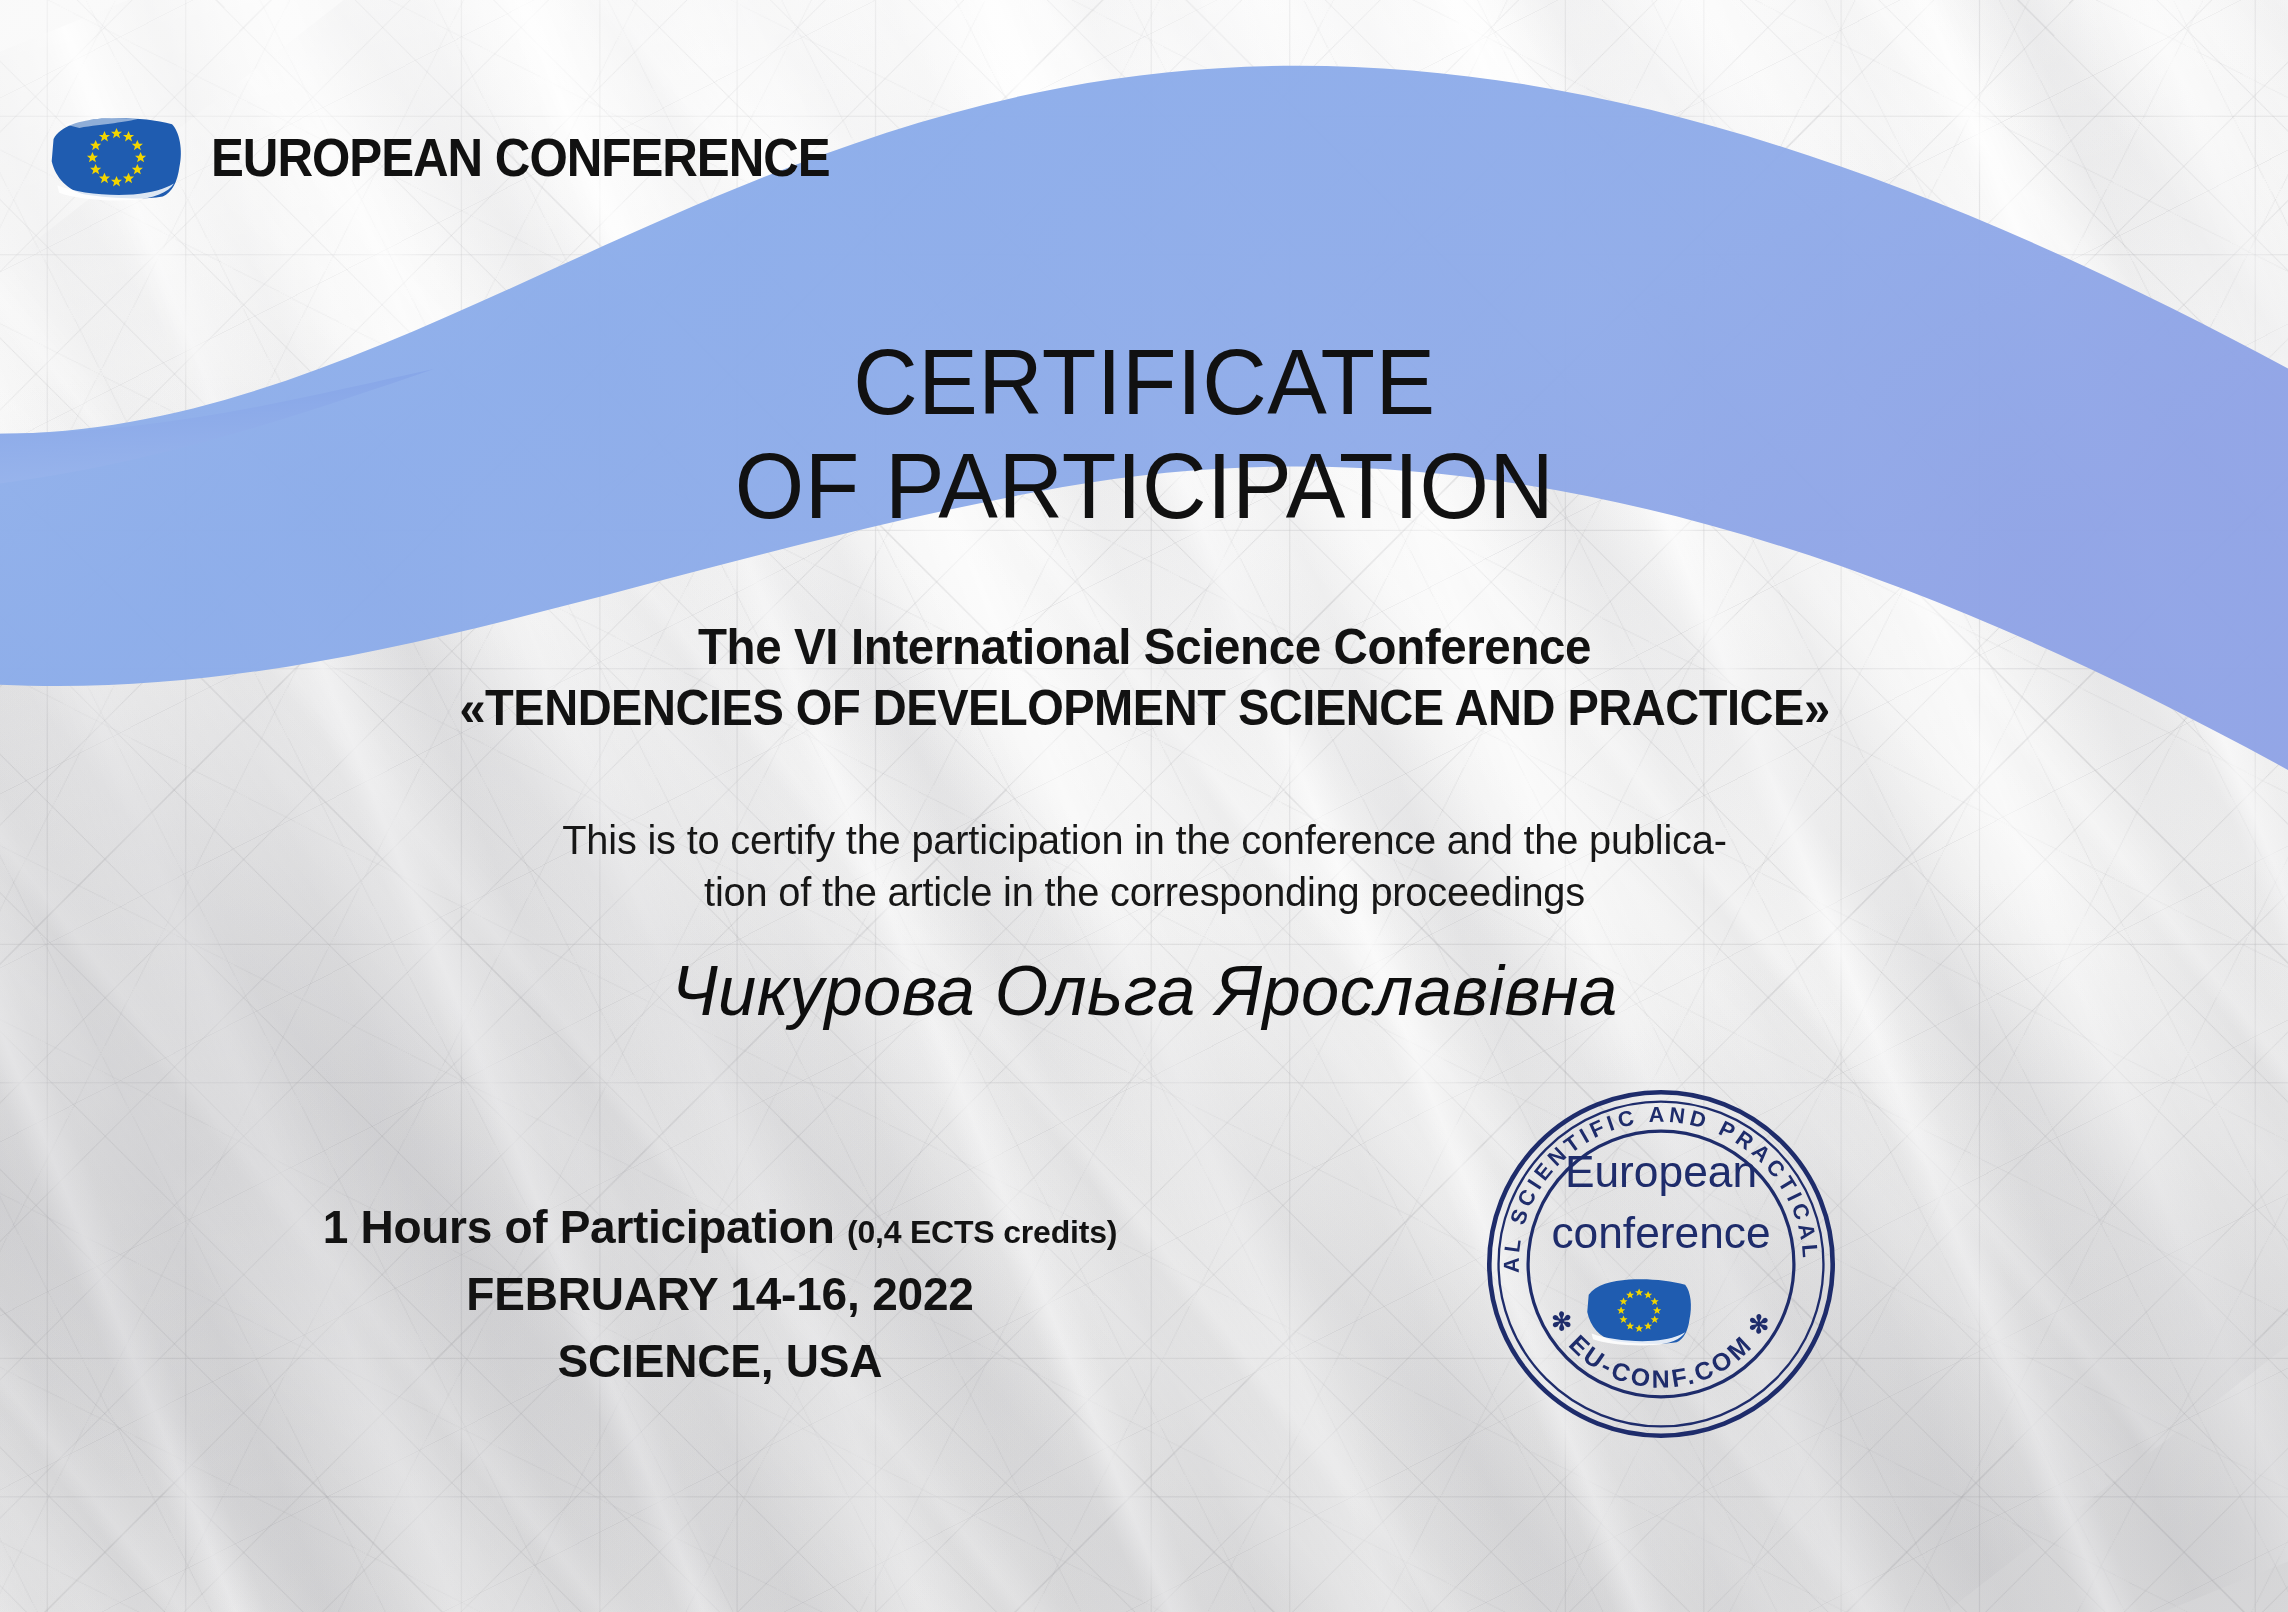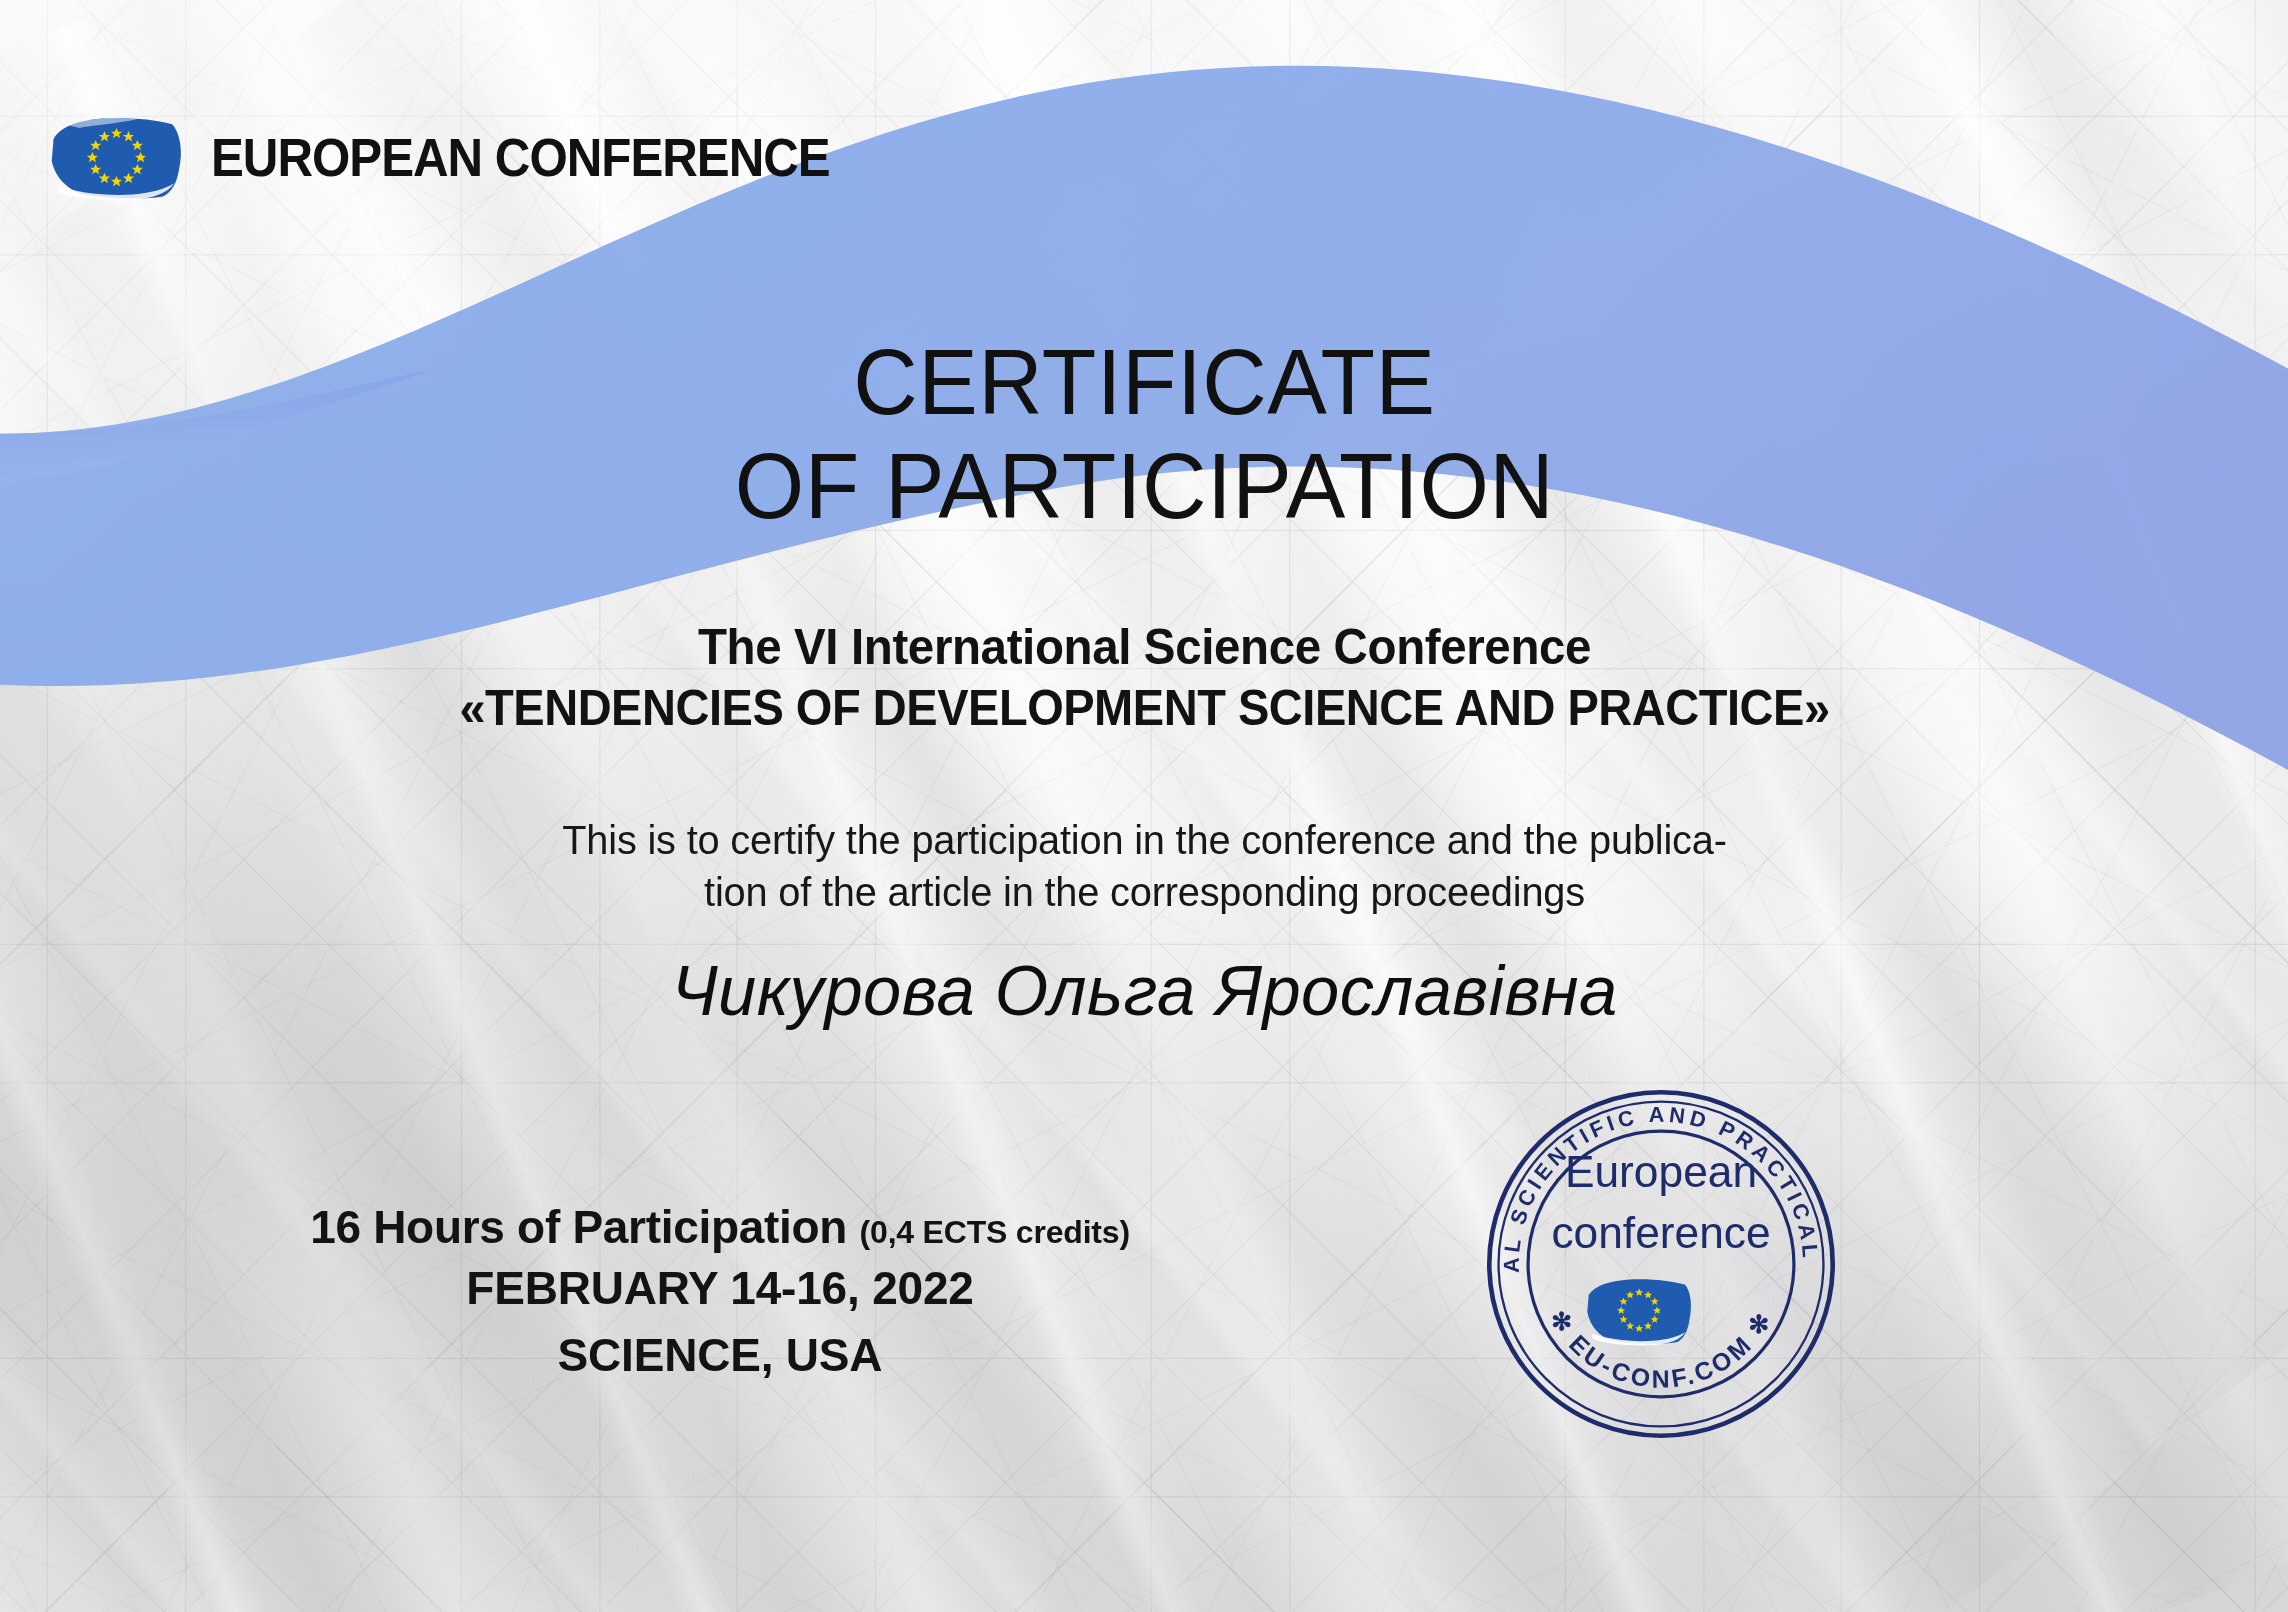--- a/index.html
+++ b/index.html
@@ -179,21 +179,21 @@
     letter-spacing:-0.3px;
     white-space:nowrap;
   }
   .hours-row .ects{
     font-size:32px;
     font-weight:700;
     letter-spacing:-0.2px;
     text-align:center;
   }
   .date-row{
-    margin-top:7px;
+    margin-top:13px;
     font-size:46px;
     font-weight:700;
     letter-spacing:-0.2px;
   }
   .place-row{
     margin-top:13px;
     font-size:46px;
     font-weight:700;
     letter-spacing:-0.2px;
   }
@@ -317,21 +317,21 @@
     <div class="certify">
       <span>This is to certify the participation in the conference and the publica-</span>
       <span>tion of the article in the corresponding proceedings</span>
     </div>
 
     <div class="recipient">Чикурова Ольга Ярославівна</div>
   </div>
 
   <div class="details">
     <div class="hours-row">
-      <span>16 Hours of Participation</span> <span class="ects">(0,4 ECTS credits)</span>
+      <span>1 Hours of Participation</span> <span class="ects">(0,4 ECTS credits)</span>
     </div>
     <div class="date-row">FEBRUARY 14-16, 2022</div>
     <div class="place-row">SCIENCE, USA</div>
   </div>
 
   <div class="seal">
     <svg viewBox="0 0 390 390">
       <defs>
         <path id="arcTop" d="M 41,195 A 154,154 0 0 1 349,195" fill="none"></path>
         <path id="arcBottom" d="M 61,195 A 134,134 0 0 0 329,195" fill="none"></path>

